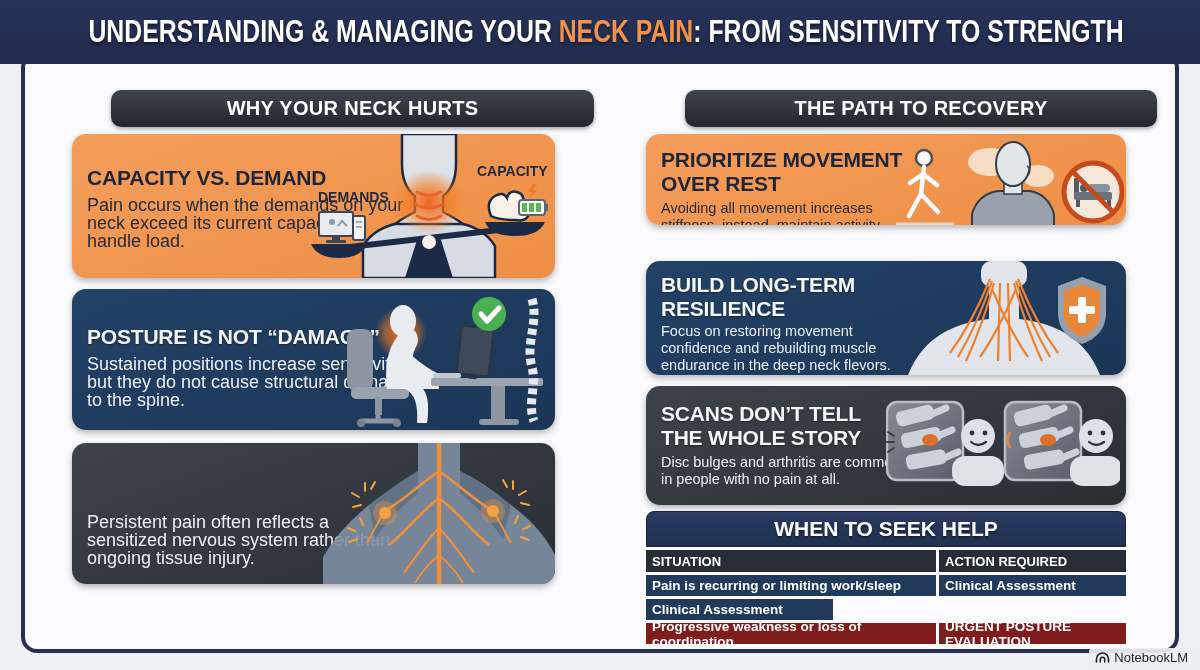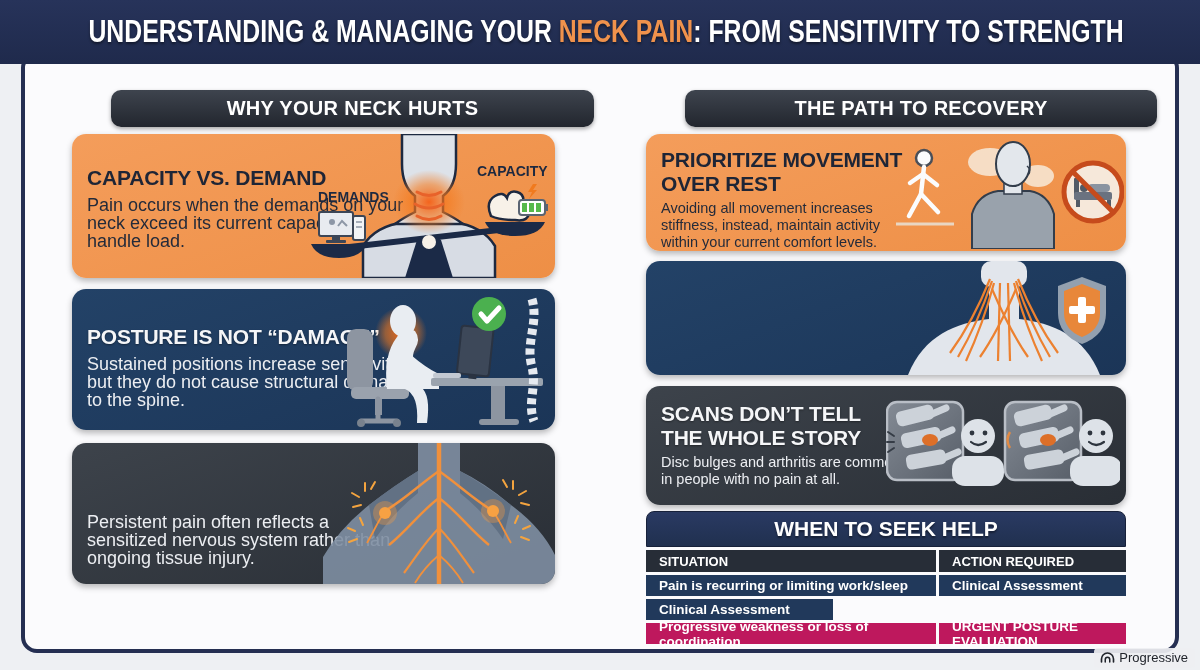--- a/index.html
+++ b/index.html
@@ -57,26 +57,26 @@
   .illus { position:absolute; pointer-events:none; }
   
   .seek-table { position:absolute; left:646px; top:511px; width:480px; z-index:2; }
   .seek-banner {
     height:36px; background:linear-gradient(180deg,#2a3a63 0%,#20304f 100%);
     border-radius:8px 8px 0 0; display:flex; align-items:center; justify-content:center;
     border:1px solid #17213a;
   }
   .seek-banner span { color:#fff; font-weight:bold; font-size:21px; text-shadow:0 2px 2px rgba(0,0,0,.4); }
   .trow { display:flex; margin-top:3px; }
-  .tcell { display:flex; align-items:center; padding:0 13px; }
+  .tcell { display:flex; align-items:center; padding:0 6px; }
   .tcell.c1 { width:290px; margin-right:3px; }
   .tcell.c2 { width:187px; }
   .thead .tcell { background:#272d37; height:22px; color:#fff; font-weight:bold; font-size:13px; }
   .tdata .tcell { background:#21395b; height:21px; color:#fff; font-size:13.5px; font-weight:bold; }
-  .tdata.urgent .tcell { background:#be185d; }
+  .tdata.urgent .tcell { background:#7f1d1d; }
   .tdata.urgent .tcell.c2 span { font-weight:bold; }
   
   .watermark {
     position:absolute; right:5px; bottom:2px; z-index:6;
     background:rgba(238,239,242,.92); border-radius:4px; padding:2px 7px 3px 6px;
     display:flex; align-items:center; gap:4px;
   }
   .watermark span { font-size:13px; color:#20242b; font-weight:500; }
   svg text { font-family:"Liberation Sans", sans-serif; }
 </style>
@@ -231,21 +231,21 @@
     </g>
     <g stroke="#f4a43f" stroke-width="2" stroke-linecap="round">
       <path d="M42,48 l0,-8 M36,54 l-7,-4 M38,62 l-8,2 M48,46 l4,-7"></path>
       <path d="M190,46 l0,-8 M196,52 l7,-4 M198,60 l8,2 M184,44 l-4,-7"></path>
       <path d="M32,88 l-7,-3 M34,96 l-8,3 M40,82 l-3,-7"></path>
       <path d="M200,86 l7,-3 M198,94 l8,3 M192,80 l3,-7"></path>
     </g>
   </svg>
 </div>
 
-<div class="card orange" style="left:646px; top:134px; width:480px; height:117px;">
+<div class="card orange" style="left:646px; top:134px; width:480px; height:91px;">
   <div class="card-title" style="top:14px;">PRIORITIZE MOVEMENT
 OVER REST</div>
   <div class="card-body" style="top:66px; font-size:14.5px; line-height:17px;">Avoiding all movement increases
 stiffness, instead, maintain activity
 within your current comfort levels.</div>
   <svg class="illus" style="right:2px; top:2px; width:238px; height:113px;" viewBox="0 0 238 113">
 
     <g stroke="#fbfcfd" stroke-width="4.5" stroke-linecap="round" fill="none">
       <circle cx="38" cy="22" r="8" fill="#fbfcfd" stroke-width="2.5" stroke="#4a4f58"></circle>
       <path d="M38,31 L35,58"></path>
@@ -275,20 +275,25 @@
         <rect x="188" y="56" width="38" height="8" rx="2" fill="#6a7280"></rect>
         <rect x="190" y="64" width="4" height="7" fill="#525a66"></rect>
         <rect x="221" y="64" width="4" height="7" fill="#525a66"></rect>
       </g>
       <line x1="187" y1="36" x2="227" y2="76" stroke="#c64b1c" stroke-width="5"></line>
     </g>
   </svg>
 </div>
 
 <div class="card navy" style="left:646px; top:261px; width:480px; height:114px;">
+  <div class="card-title" style="top:12px;">BUILD LONG-TERM
+RESILIENCE</div>
+  <div class="card-body" style="top:62px; font-size:14.5px; line-height:17px;">Focus on restoring movement
+confidence and rebuilding muscle
+endurance in the deep neck flevors.</div>
   <svg class="illus" style="right:2px; top:0; width:238px; height:114px;" viewBox="0 0 238 114">
     <g>
       <rect x="95" y="0" width="46" height="26" rx="10" fill="#e2e6ec"></rect>
       <rect x="103" y="14" width="30" height="50" fill="#e2e6ec"></rect>
       <path d="M22,114 C38,74 70,62 103,58 L133,58 C166,62 198,74 214,114 Z" fill="#e2e6ec"></path>
     </g>
     <g stroke="#ec8130" stroke-width="2.2" fill="none">
       <path d="M104,18 C92,48 80,70 64,92"></path>
         <path d="M106,20 C96,50 86,72 72,96"></path>
         <path d="M108,22 C100,52 92,74 80,100"></path>
@@ -397,14 +402,14 @@
         <span>URGENT POSTURE EVALUATION</span>
       </div>
   </div>
 </div>
 
 <div class="watermark">
   <svg width="15" height="13" viewBox="0 0 20 16">
     <path d="M2,14 L2,10 A8,8 0 0 1 18,10 L18,14" stroke="#20242b" stroke-width="2.2" fill="none" stroke-linecap="round"></path>
     <path d="M7,14 L7,10.5 A3,3 0 0 1 13,10.5 L13,14" stroke="#20242b" stroke-width="2" fill="none" stroke-linecap="round"></path>
   </svg>
-  <span>Progressive</span>
+  <span>NotebookLM</span>
 </div>
 
 </body></html>

